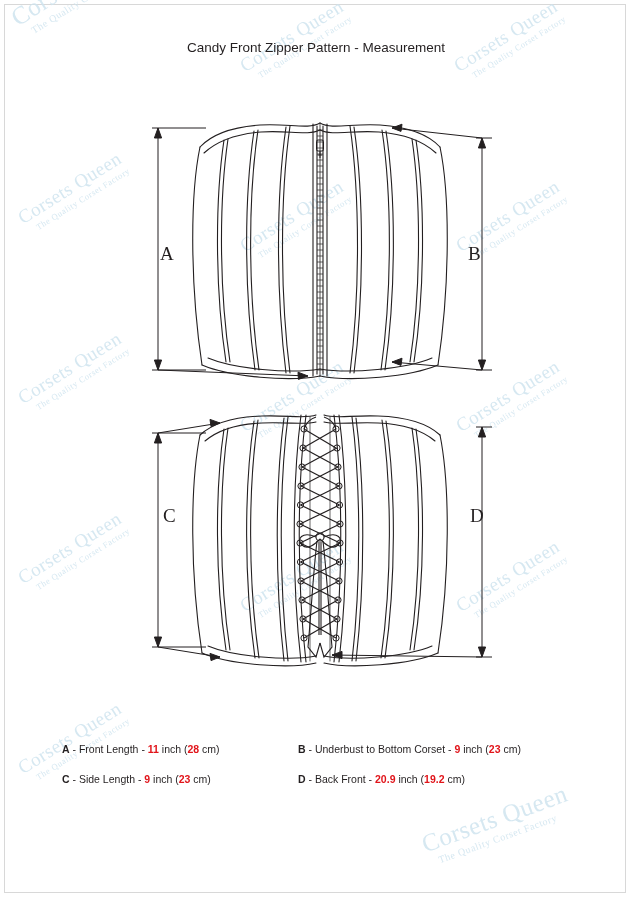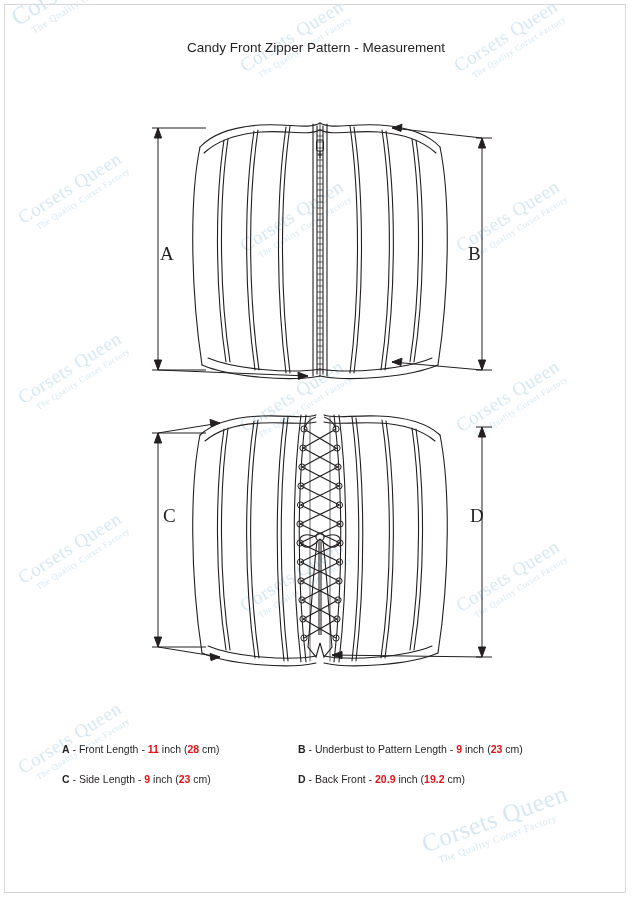--- a/index.html
+++ b/index.html
@@ -403,21 +403,21 @@
   <div class="letter" id="letter-c">C</div>
   <div class="letter" id="letter-d">D</div>
 
   <div id="legend">
 
     <div class="legend-row">
       <div class="legend-cell left">
         <span class="lc-letter">A</span><span> - Front Length - </span><span class="val">11</span><span> inch (</span><span class="val">28</span><span> cm)</span>
       </div>
       <div class="legend-cell right">
-        <span class="lc-letter">B</span><span> - Underbust to Pattern Length - </span><span class="val">9</span><span> inch (</span><span class="val">23</span><span> cm)</span>
+        <span class="lc-letter">B</span><span> - Underbust to Bottom Corset - </span><span class="val">9</span><span> inch (</span><span class="val">23</span><span> cm)</span>
       </div>
     </div>
 
     <div class="legend-row">
       <div class="legend-cell left">
         <span class="lc-letter">C</span><span> - Side Length - </span><span class="val">9</span><span> inch (</span><span class="val">23</span><span> cm)</span>
       </div>
       <div class="legend-cell right">
         <span class="lc-letter">D</span><span> - Back Front - </span><span class="val">20.9</span><span> inch (</span><span class="val">19.2</span><span> cm)</span>
       </div>

